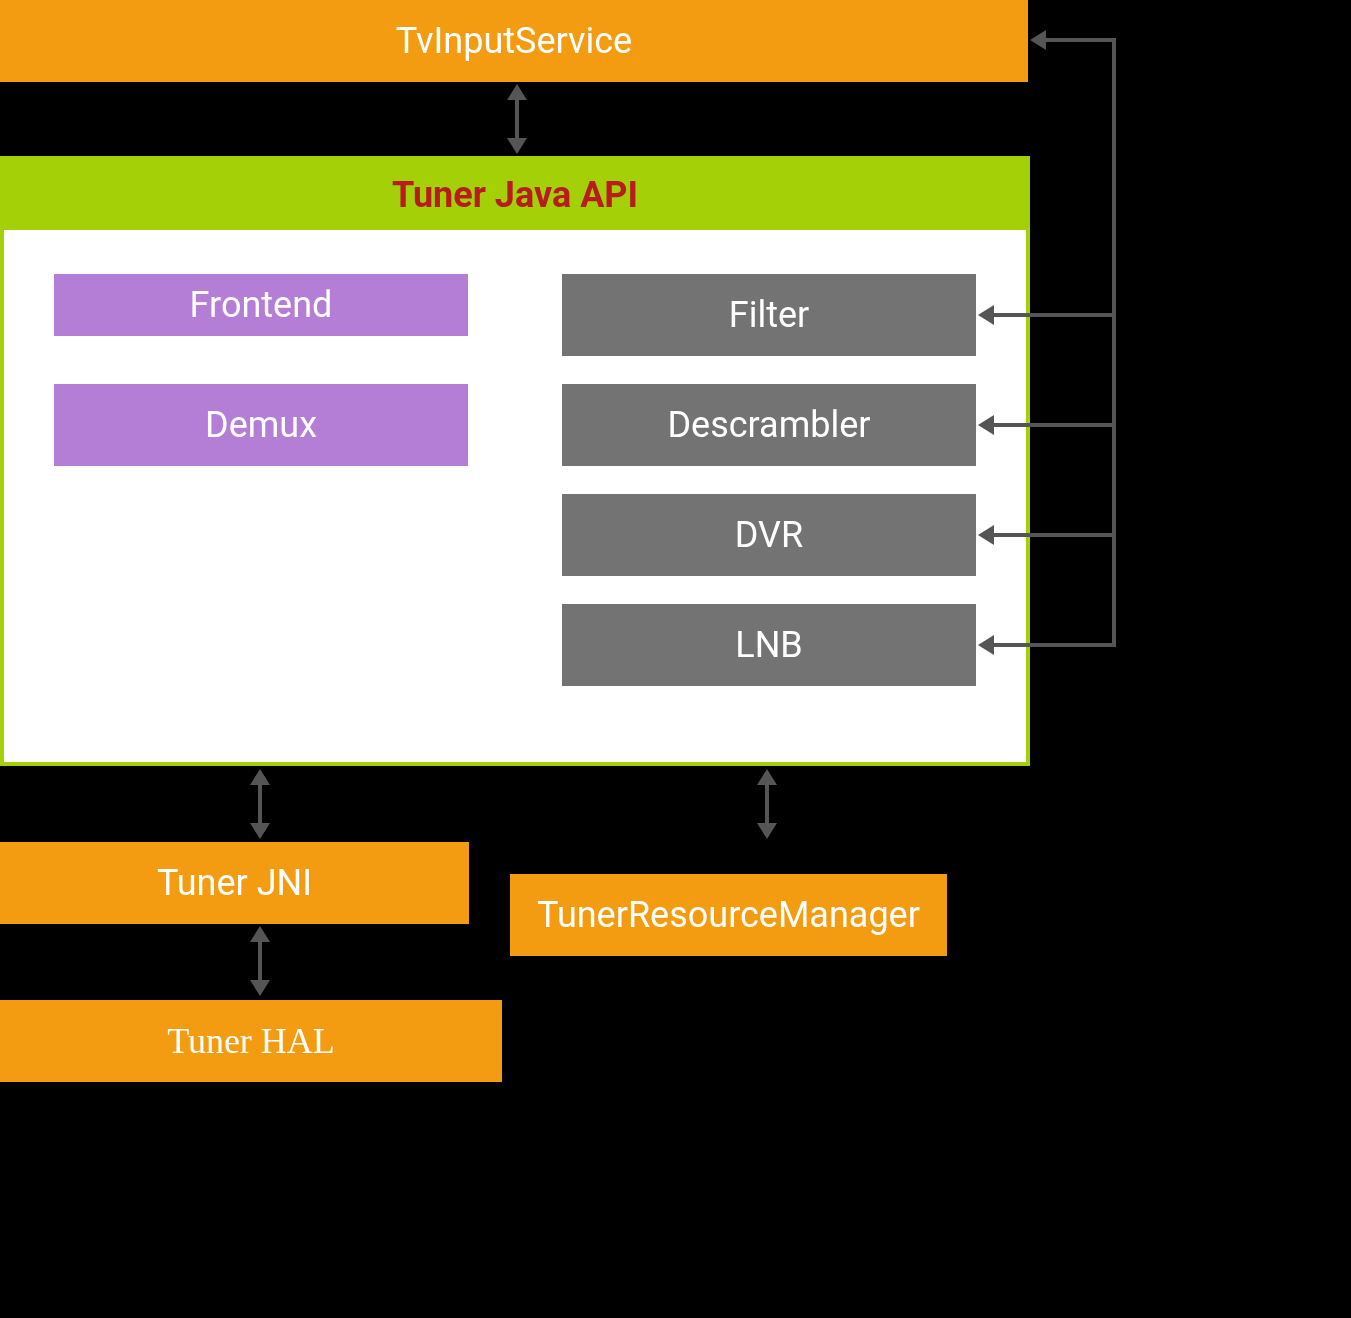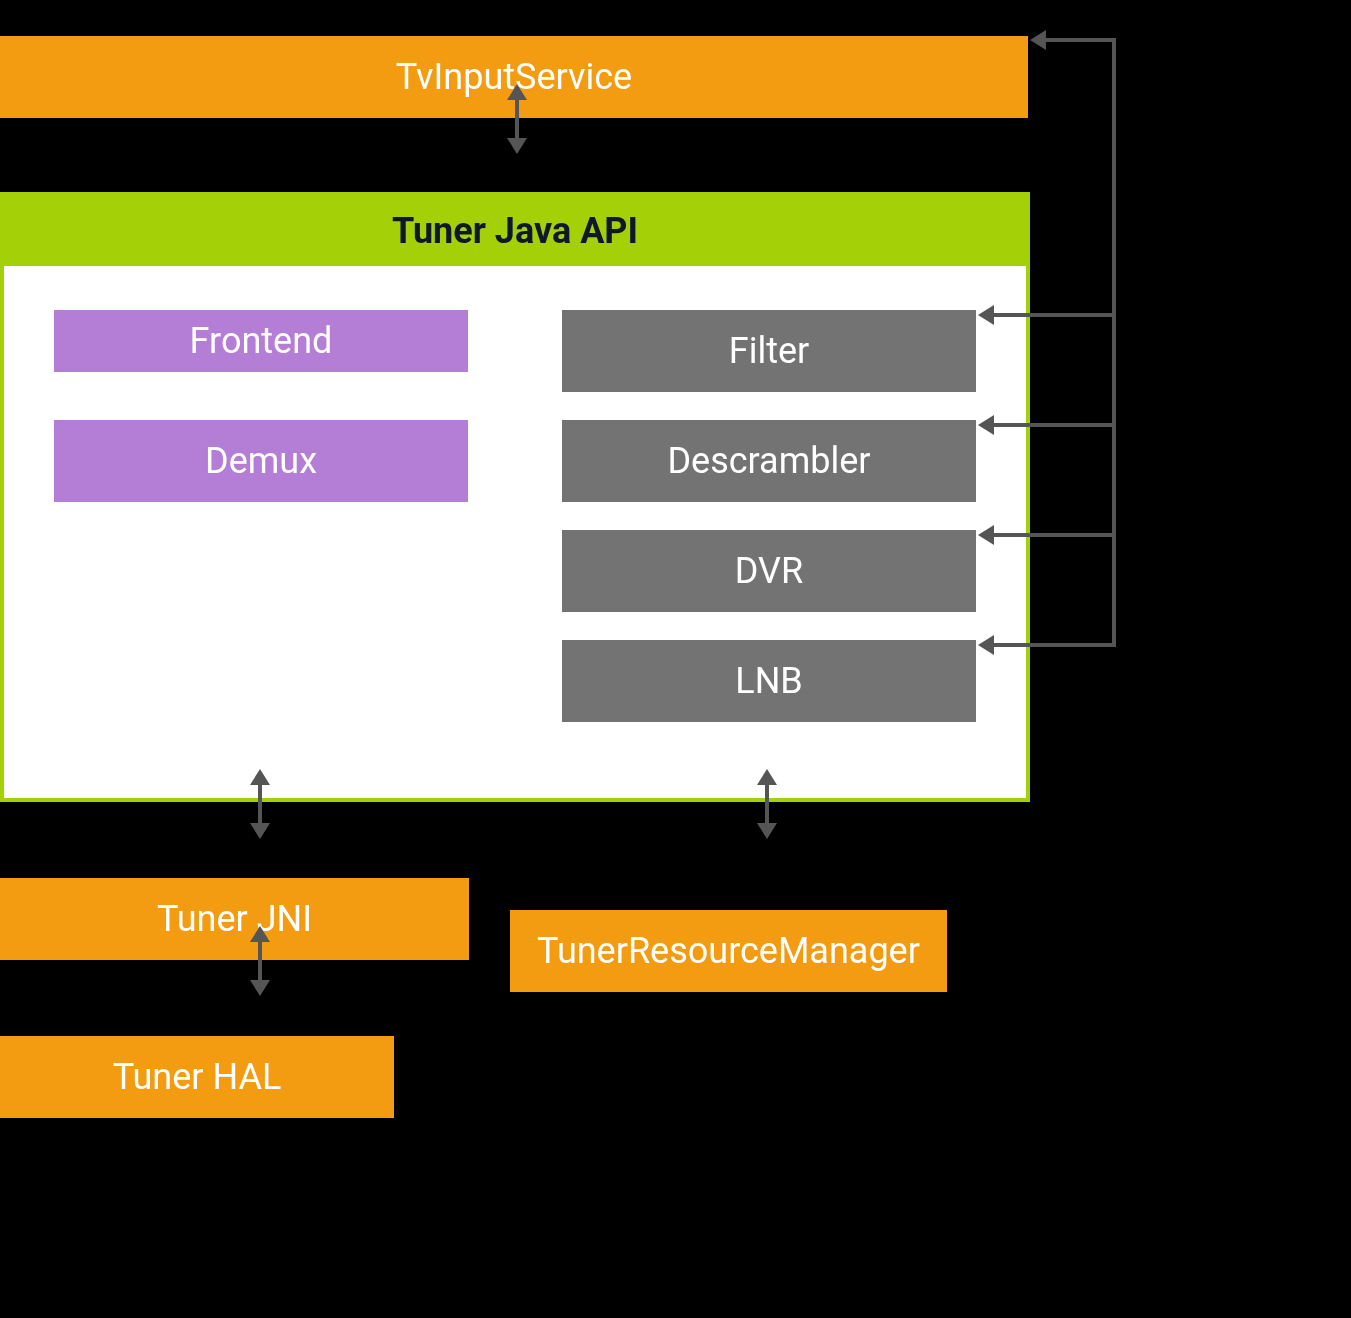--- a/index.html
+++ b/index.html
@@ -15,33 +15,32 @@
       position: relative;
       overflow: hidden;
     }
     .box {
       position: absolute;
       display: flex;
       align-items: center;
       justify-content: center;
       font-size: 36px;
       font-weight: 400;
-      margin-top: 36px;
     }
     .orange {
       background: #f39c12;
       color: #fff;
     }
     .green-container {
       background: #a4d007;
       border: 4px solid #a4d007;
     }
     .green-header {
       background: #a4d007;
-      color: #0f172a;
+      color: #b91c1c;
       font-weight: 700;
     }
     .white-area {
       background: #fff;
     }
     .purple {
       background: #b47dd6;
       color: #fff;
     }
     .blue {
@@ -131,21 +130,21 @@
 </div>
 
 <div class="box orange" style="left:510px; top:874px; width:437px; height:82px;">
   <span>TunerResourceManager</span>
 </div>
 
 <div class="arrow-line" style="left:258px; top:940px; width:4px; height:42px;"></div>
 <div class="arrow-head arrow-up" style="left:250px; top:926px;"></div>
 <div class="arrow-head arrow-down" style="left:250px; top:980px;"></div>
 
-<div class="box orange" style="left:0; top:1000px; width:394px; height:82px;">
+<div class="box orange" style="left:0; top:1000px; width:502px; height:82px;font-family:Liberation Serif, serif;">
   <span>Tuner HAL</span>
 </div>
 
 <div class="arrow-line" style="left:1112px; top:40px; width:4px; height:605px;"></div>
 
 <div class="arrow-line" style="left:1046px; top:38px; width:70px; height:4px;"></div>
 <div class="arrow-head arrow-left" style="left:1030px; top:30px;"></div>
 
 <div class="arrow-line" style="left:994px; top:313px; width:122px; height:4px;"></div>
 <div class="arrow-head arrow-left" style="left:978px; top:305px;"></div>

